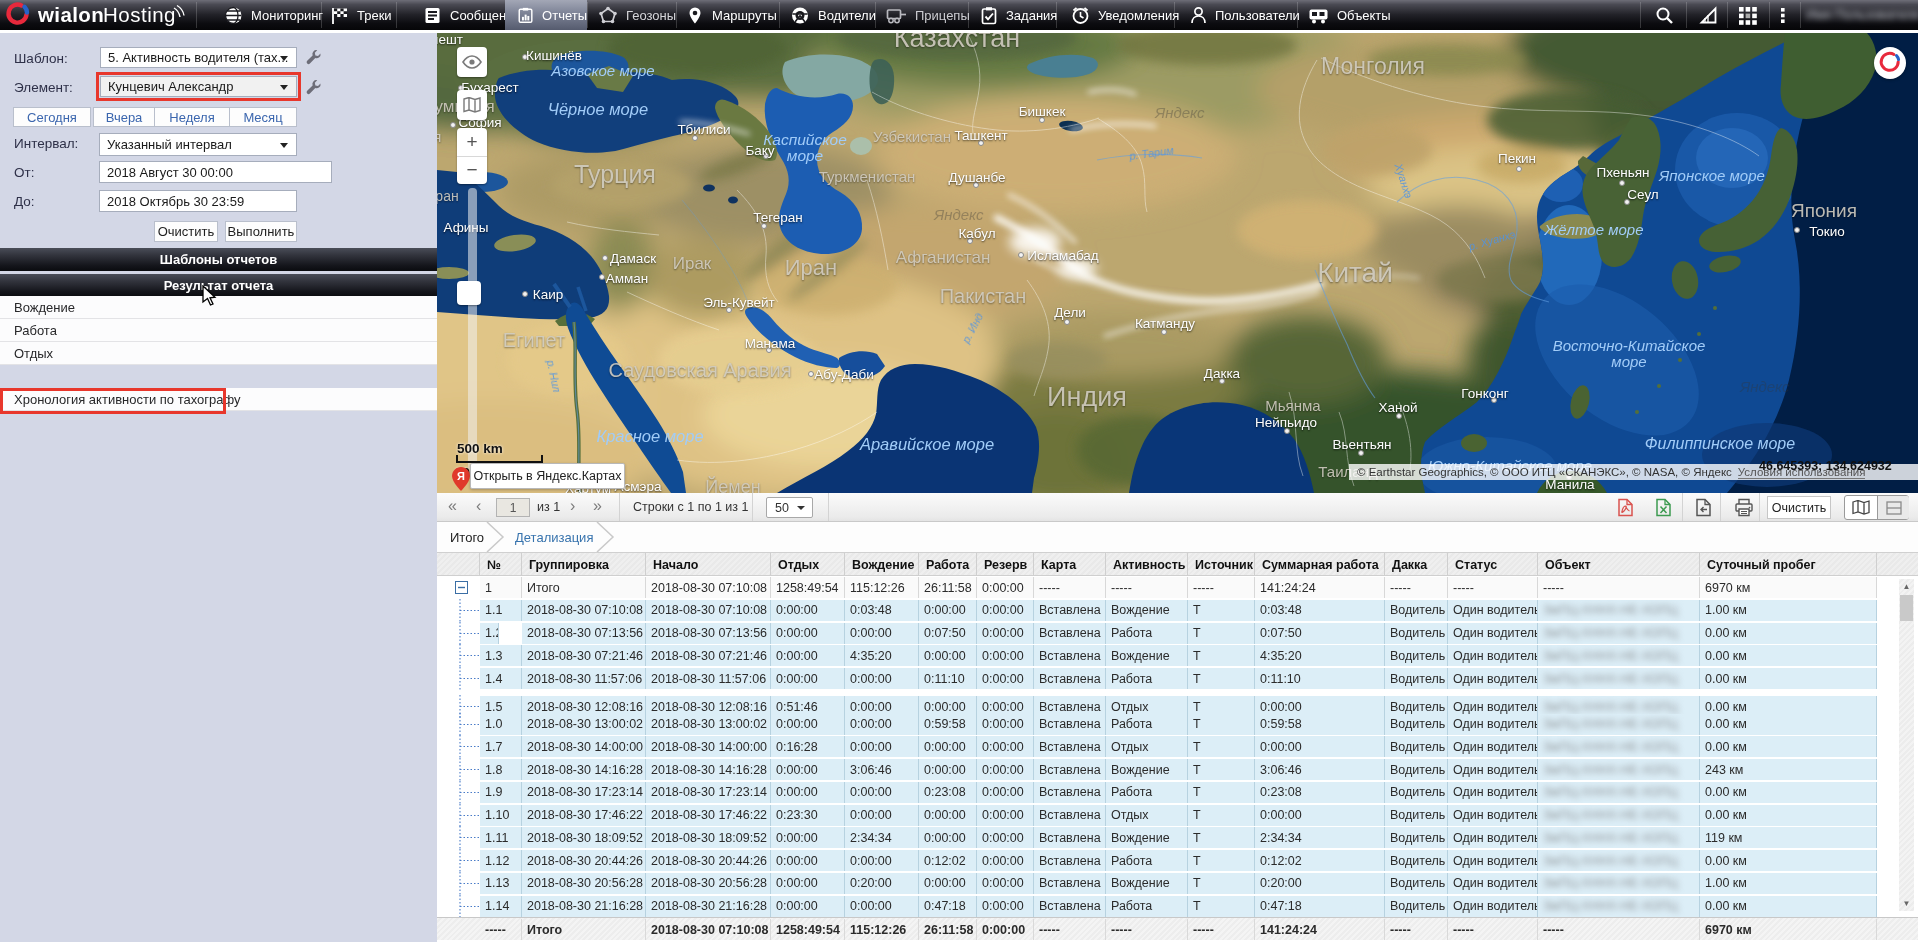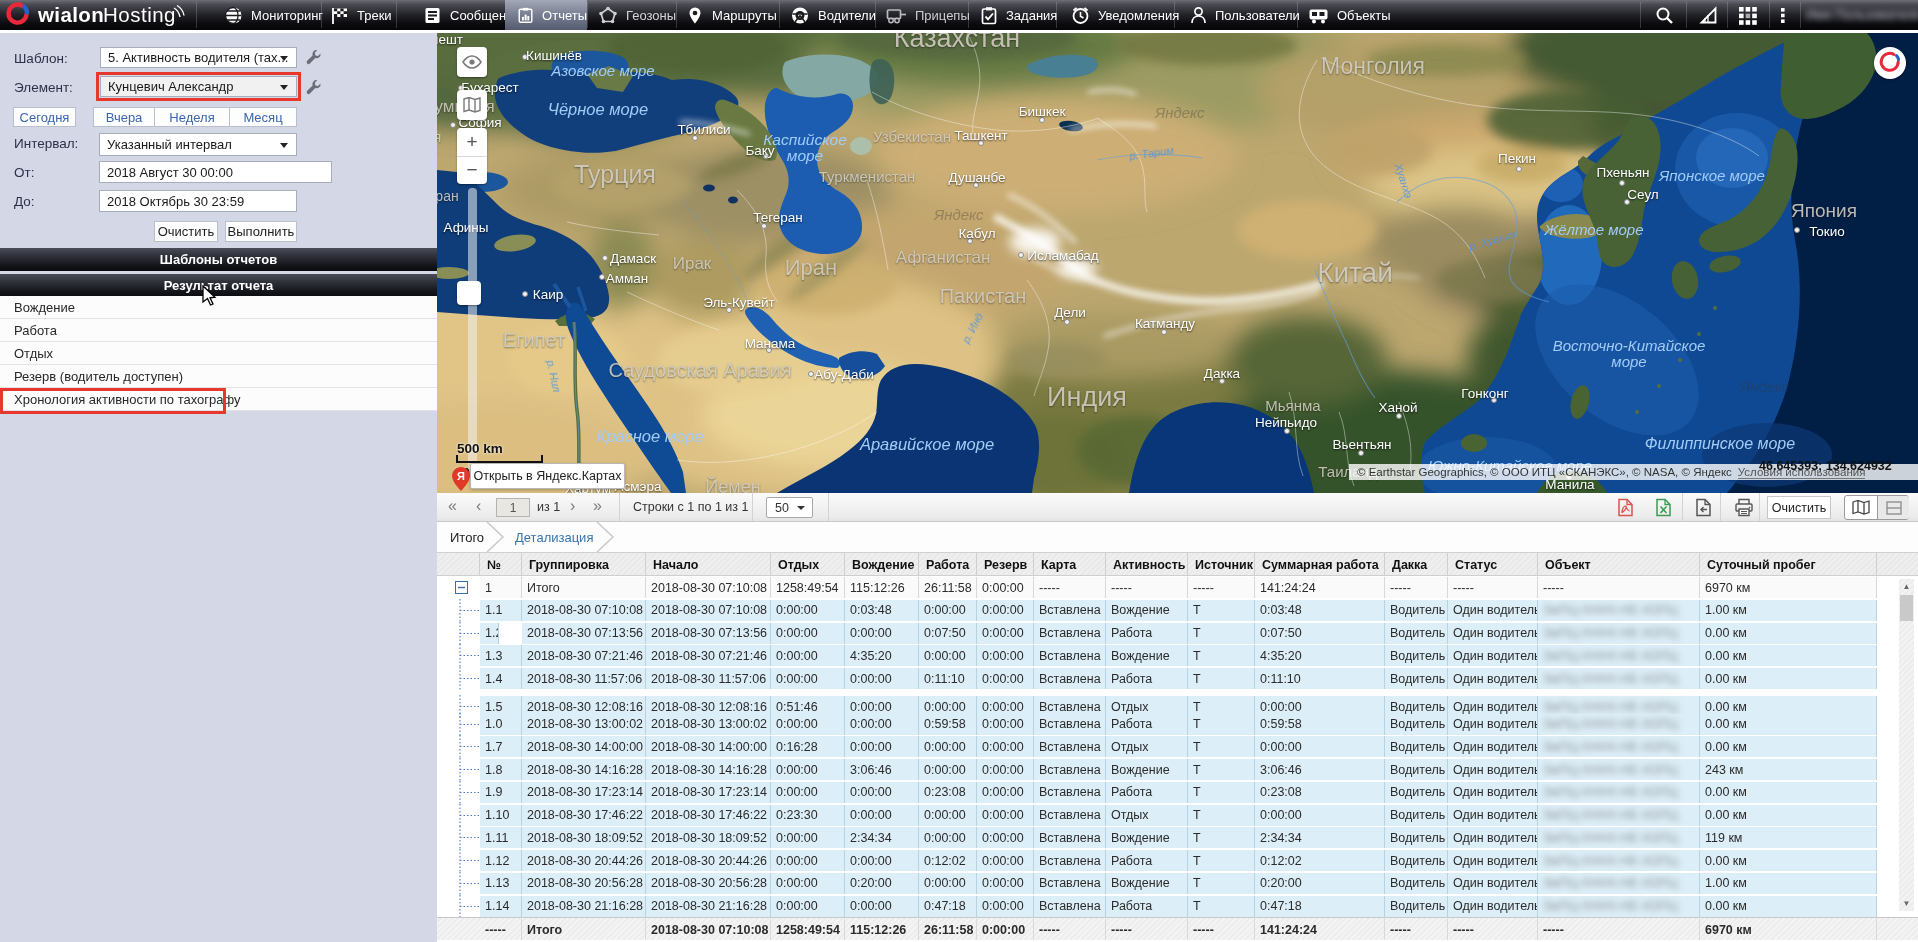--- a/index.html
+++ b/index.html
@@ -180,38 +180,37 @@
   <div class="inp" style="left:100px;top:14px;width:197px;height:21px">5. Активность водителя (тах...<span class="selarrow"></span></div>
   <div class="lbl" style="left:14px;top:47px">Элемент:</div>
   <div class="inp" style="left:100px;top:43px;width:197px;height:21px;background:#f1f1f1">Кунцевич Александр<span class="selarrow"></span></div>
   <div class="redbox" style="left:96px;top:39px;width:205px;height:29px"></div>
   <svg class="abs" style="left:305px;top:15px" width="18" height="18" viewBox="0 0 18 18">
         <path d="M12.2 2.2a4 4 0 0 0-4.6 5.2L2.2 12.8a1.9 1.9 0 1 0 2.7 2.7l5.4-5.4a4 4 0 0 0 5.2-4.6L13 8 10.4 7.4 9.8 4.8z" fill="#6d6d78"></path>
       </svg>
   <svg class="abs" style="left:305px;top:45px" width="18" height="18" viewBox="0 0 18 18">
         <path d="M12.2 2.2a4 4 0 0 0-4.6 5.2L2.2 12.8a1.9 1.9 0 1 0 2.7 2.7l5.4-5.4a4 4 0 0 0 5.2-4.6L13 8 10.4 7.4 9.8 4.8z" fill="#6d6d78"></path>
       </svg>
-  <div class="qbtn" style="left:13px;width:63px">Сегодня</div>
+  <div class="qbtn" style="left:13px;width:78px">Сегодня</div>
   <div class="qbtn" style="left:93px;width:62px">Вчера</div>
   <div class="qbtn" style="left:154px;width:76px">Неделя</div>
   <div class="qbtn" style="left:229px;width:68px">Месяц</div>
   <div class="lbl" style="left:14px;top:103px">Интервал:</div>
   <div class="inp" style="left:99px;top:100px;width:198px;height:23px">Указанный интервал<span class="selarrow"></span></div>
   <div class="lbl" style="left:14px;top:132px">От:</div>
   <div class="inp" style="left:99px;top:128px;width:233px;height:22px">2018 Август 30 00:00</div>
   <div class="lbl" style="left:14px;top:161px">До:</div>
   <div class="inp" style="left:99px;top:157px;width:198px;height:22px">2018 Октябрь 30 23:59</div>
   <div class="wbtn" style="left:154px;top:188px;width:64px;height:21px">Очистить</div>
   <div class="wbtn" style="left:225px;top:188px;width:72px;height:21px">Выполнить</div>
   <div class="dbar" style="top:215px">Шаблоны отчетов</div>
   <div class="dbar" style="top:241px">Результат отчета</div>
   <div class="litem" style="top:263px">Вождение</div>
   <div class="litem" style="top:286px">Работа</div>
   <div class="litem" style="top:309px">Отдых</div>
-  <div class="litem" style="top:332px">Резерв (водитель доступен)</div>
   <div class="litem" style="top:355px">Хронология активности по тахографу</div>
   <div class="redbox" style="left:0px;top:355px;width:226px;height:26px"></div>
   <svg class="abs" style="left:200px;top:252px;z-index:40" width="20" height="24" viewBox="0 0 20 24">
         <path d="M3 1 L3 17 L7.5 13.5 L10.5 20 L13 19 L10 12.8 L15 12.2 Z" fill="#fff" stroke="#000" stroke-width="1.3"></path>
       </svg>
 </div>
 
 <div id="map">
 <svg width="1481" height="460" viewBox="0 3 1481 460" preserveAspectRatio="none" style="filter:saturate(1.22) contrast(1.05) brightness(.98)">
 <defs>

